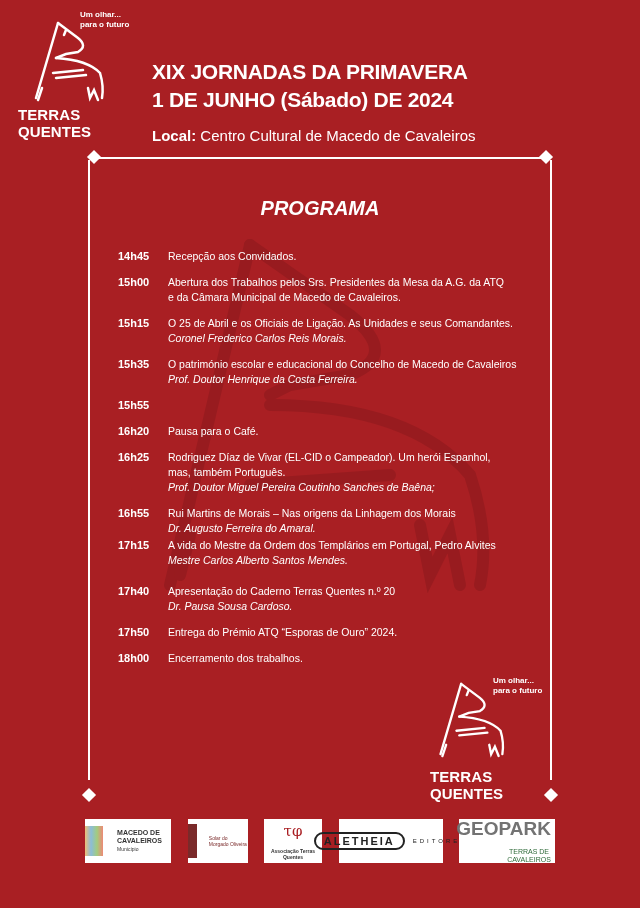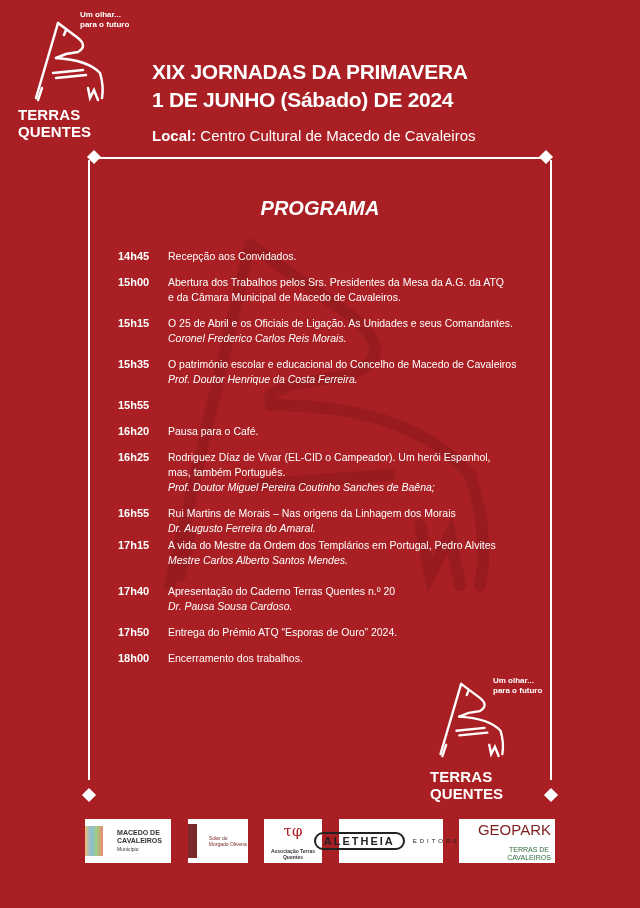--- a/index.html
+++ b/index.html
@@ -182,16 +182,16 @@
   </div>
   <div class="partner" style="width:58px;flex-direction:column">
     <span style="font-family:'DejaVu Serif',serif;font-size:15px;color:#a91f23">τφ</span>
     <span style="font-size:5px;font-weight:bold;text-align:center;width:50px">Associação Terras Quentes</span>
   </div>
   <div class="partner" style="width:104px;flex-direction:row">
     <span style="font-size:11px;font-weight:bold;letter-spacing:2px;border:2px solid #222;border-radius:10px;padding:1px 8px;color:#222">ALETHEIA</span>
     <span style="font-size:6px;letter-spacing:3px;color:#222">EDITORES</span>
   </div>
   <div class="partner" style="width:96px;flex-direction:column;align-items:flex-end;padding-right:4px;box-sizing:border-box">
-    <span style="font-size:15px;font-weight:normal;color:#7f1d1d">GEOPARK</span>
+    <span style="font-size:19px;font-weight:bold;color:#737373">GEOPARK</span>
     <span style="font-size:7px;color:#2f6b3a;width:44px;text-align:center;line-height:8px">TERRAS DE CAVALEIROS</span>
   </div>
 </div>
 
 </body></html>

